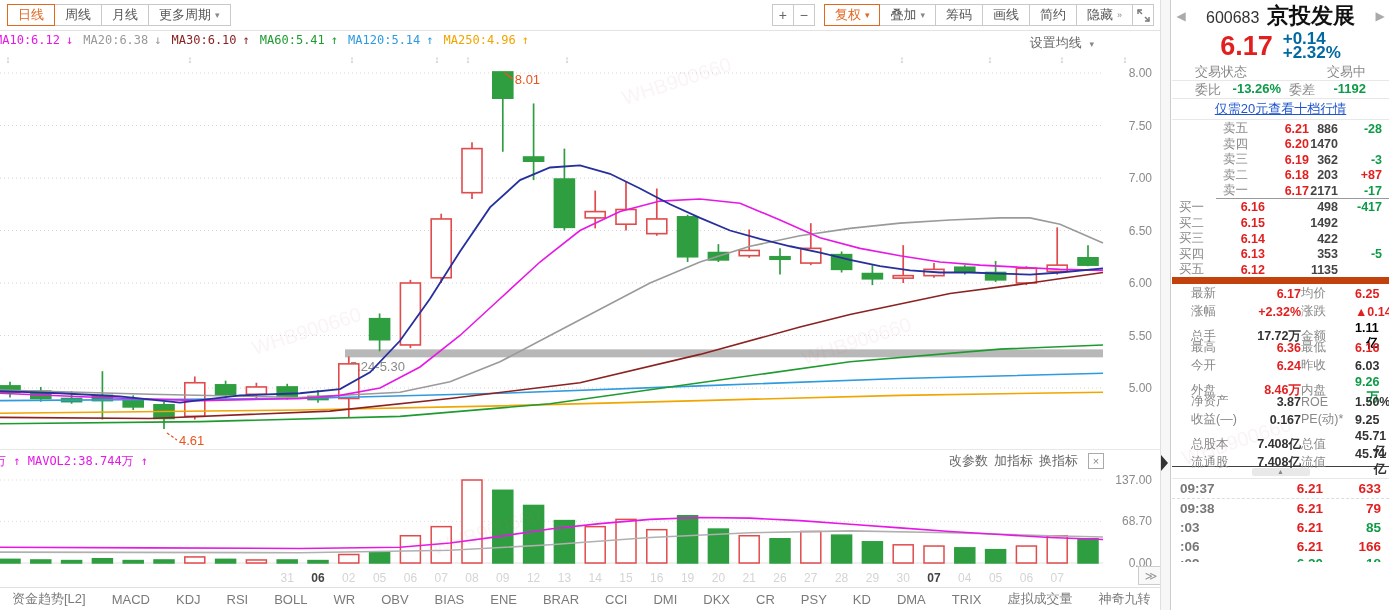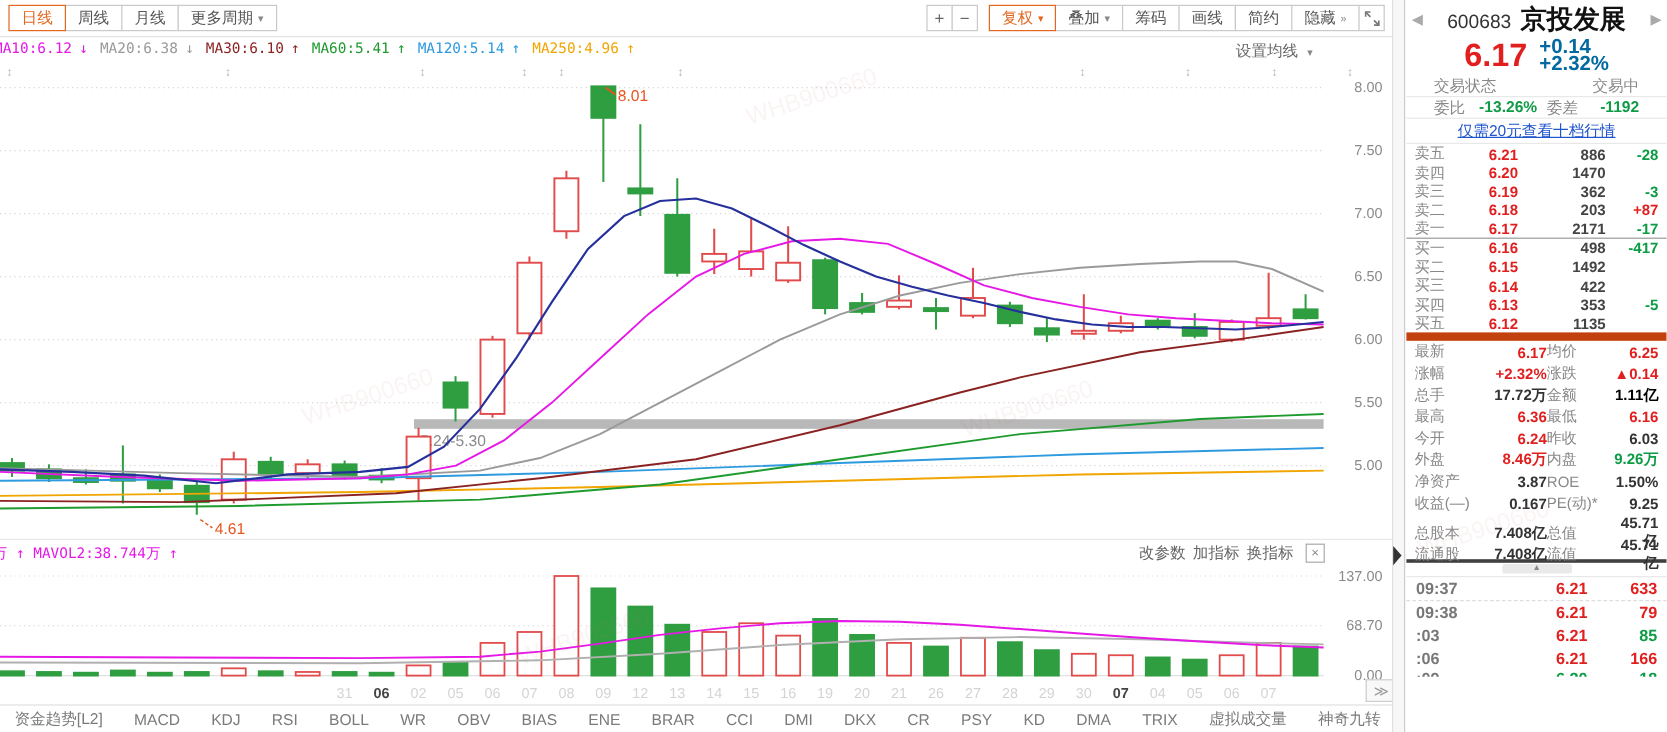--- a/index.html
+++ b/index.html
@@ -66,26 +66,26 @@
   .p-weibi .lab{color:#888;}
   .p-weibi .val{font-weight:700;text-align:right;padding-right:8px;}
   .p-weibi .val:last-child{padding-right:0;}
   .p-link{height:20px;display:flex;align-items:center;justify-content:center;border-bottom:1px solid #e8e8e8;}
   .p-link a{color:#2055cc;text-decoration:underline;font-size:13px;}
   .qrow{display:grid;grid-template-columns:32px 54px 1fr 44px;align-items:center;height:15.6px;padding:0 7px;font-size:12.5px;}
   .qrow .ql{color:#888;}
   .qrow .qp{color:#e21f1f;font-weight:700;text-align:right;}
   .qrow .qv{color:#444;font-weight:700;text-align:right;}
   .qrow .qd{font-weight:700;text-align:right;}
-  #sells{border-bottom:1px solid #999;}
+  #sells{border-bottom:1px solid #999;margin-left:44px;}
   #buys{border-bottom:7px solid #c2410c;}
   .srow{display:grid;grid-template-columns:52px 58px 54px 1fr;align-items:center;height:18px;padding:0 7px;font-size:12.5px;}
   .srow .sl{color:#888;}
   .srow .sv{font-weight:700;text-align:right;}
-  #stats{border-bottom:3px solid #404040;padding:1px 0;}
+  #stats{border-bottom:1px solid #404040;padding:1px 12px;}
   .p-collapse{display:flex;justify-content:center;padding:1px 0 2px 0;border-bottom:1px solid #e8e8e8;}
   .p-collapse span{display:inline-flex;width:58px;height:8px;background:#e9e9e9;border-radius:2px;color:#888;
                    font-size:7px;align-items:center;justify-content:center;}
   .trow{display:grid;grid-template-columns:44px 1fr 58px;align-items:center;height:19px;padding:0 8px;font-size:13.5px;font-weight:700;}
   .trow .tt{color:#777;}
   .trow .tp{text-align:right;}
   .trow .tv{text-align:right;}
   .trow.dashed{border-bottom:1px dashed #ddd;}
   .trow.clip{height:6px;overflow:hidden;}
   .cR{color:#e21f1f;} .cG{color:#0d9b46;} .cB{color:#000000;} .cK{color:#333;}

